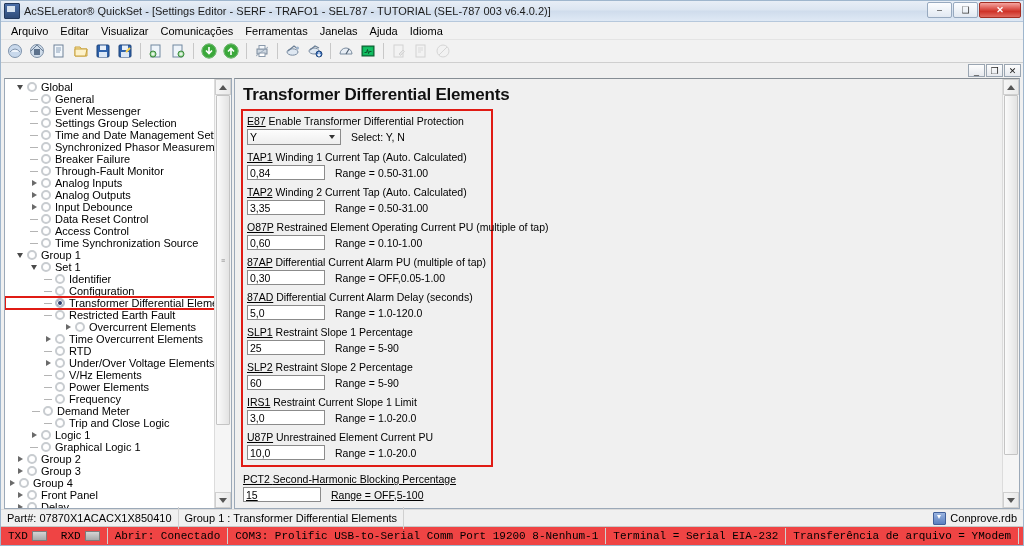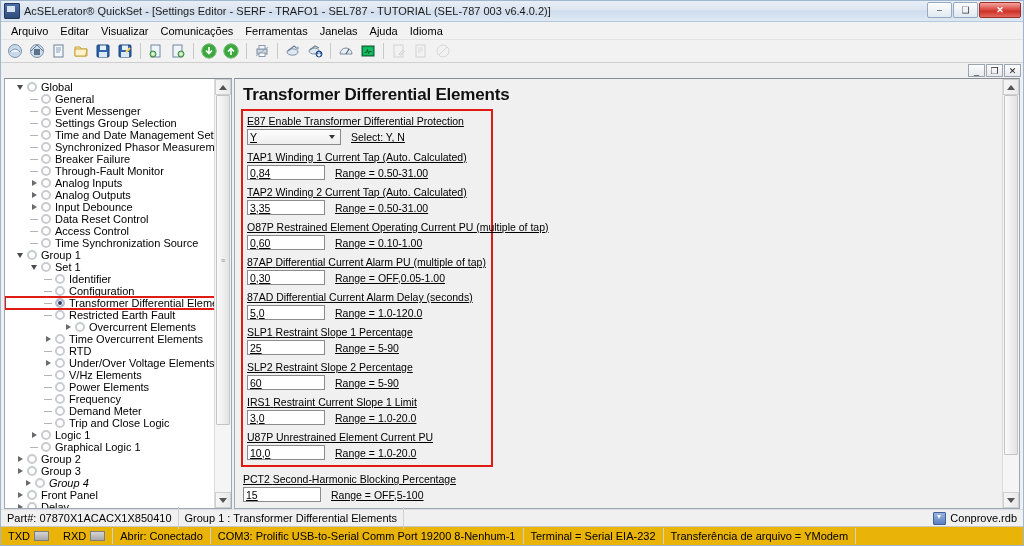--- a/index.html
+++ b/index.html
@@ -283,21 +283,20 @@
     color: #111;
     margin: 2px 0 4px 4px;
     letter-spacing: -0.2px;
   }
   .redbox {
     border: 2px solid #e01b14;
     padding: 4px 4px 4px 4px;
     width: 252px;
     box-sizing: border-box;
     margin-left: 2px;
-    text-decoration: underline;
   }
   .field-group { margin-bottom: 6px; }
   .field-group:last-child { margin-bottom: 1px; }
   .field-label {
     font-size: 10.5px;
     color: #000;
     margin-bottom: 2px;
     white-space: nowrap;
   }
   .field-id { text-decoration: underline; }
@@ -383,27 +382,28 @@
   }
   .rdb-icon::after {
     content:"";
     position:absolute; left:3px; top:2px;
     width:0;height:0;border-style:solid;
     border-width:4px 2.5px 0 2.5px;
     border-color:#fff transparent transparent transparent;
   }
   .statusbar2 {
     height: 18px;
-    background: #eab308;
+    background: #ef4444;
     border-top: 1px solid #c8c8c8;
     display: flex;
     align-items: center;
     font-size: 11px;
     color: #000;
     flex: 0 0 auto;
+    font-family: Liberation Mono, monospace;
   }
   .led {
     width: 15px; height: 10px;
     background: linear-gradient(to bottom,#d4d4d4,#a8a8a8);
     border: 1px solid #7d7d7d;
     margin-left: 4px;
     box-sizing: border-box;
   }
   .sb2-cell {
     padding: 0 7px;
@@ -779,32 +779,32 @@
                 <span class="tnode-icon"></span>
                 <span class="tree-label">Power Elements</span>
               </div>
               <div class="tree-node" style="padding-left: 36px;">
                 <span class="tw">
                   <span class="dash"></span>
                 </span>
                 <span class="tnode-icon"></span>
                 <span class="tree-label">Frequency</span>
               </div>
+              <div class="tree-node" style="padding-left: 24px;">
+                <span class="tw">
+                  <span class="dash"></span>
+                </span>
+                <span class="tnode-icon"></span>
+                <span class="tree-label">Demand Meter</span>
+              </div>
               <div class="tree-node" style="padding-left: 36px;">
                 <span class="tw">
                   <span class="dash"></span>
                 </span>
                 <span class="tnode-icon"></span>
-                <span class="tree-label">Demand Meter</span>
-              </div>
-              <div class="tree-node" style="padding-left: 36px;">
-                <span class="tw">
-                  <span class="dash"></span>
-                </span>
-                <span class="tnode-icon"></span>
                 <span class="tree-label">Trip and Close Logic</span>
               </div>
               <div class="tree-node" style="padding-left: 22px;">
                 <span class="tw">
                   <span class="arrow-closed"></span>
                 </span>
                 <span class="tnode-icon"></span>
                 <span class="tree-label">Logic 1</span>
               </div>
               <div class="tree-node" style="padding-left: 22px;">
@@ -821,21 +821,21 @@
                 <span class="tnode-icon"></span>
                 <span class="tree-label">Group 2</span>
               </div>
               <div class="tree-node" style="padding-left: 8px;">
                 <span class="tw">
                   <span class="arrow-closed"></span>
                 </span>
                 <span class="tnode-icon"></span>
                 <span class="tree-label">Group 3</span>
               </div>
-              <div class="tree-node" style="padding-left: 16px; font-style: italic;">
+              <div class="tree-node" style="padding-left: 0;">
                 <span class="tw">
                   <span class="arrow-closed"></span>
                 </span>
                 <span class="tnode-icon"></span>
                 <span class="tree-label">Group 4</span>
               </div>
               <div class="tree-node" style="padding-left: 8px;">
                 <span class="tw">
                   <span class="arrow-closed"></span>
                 </span>

